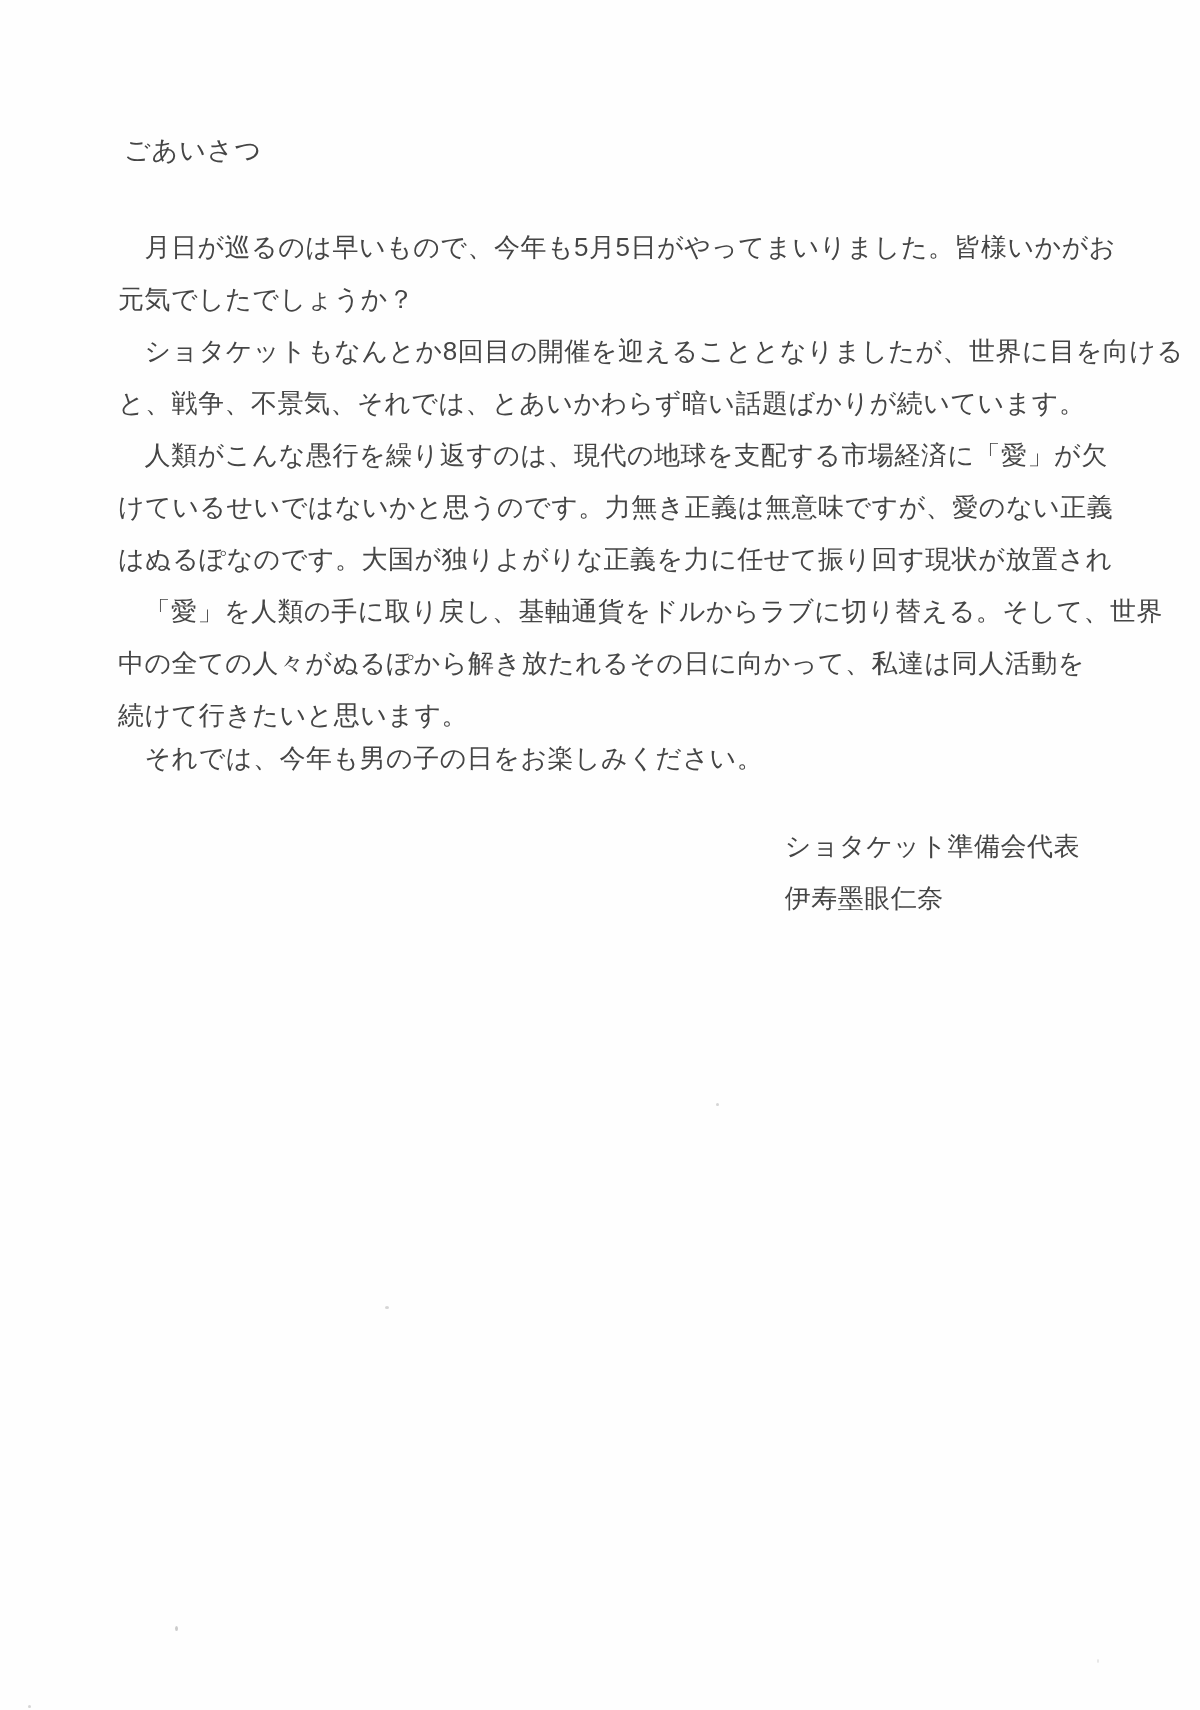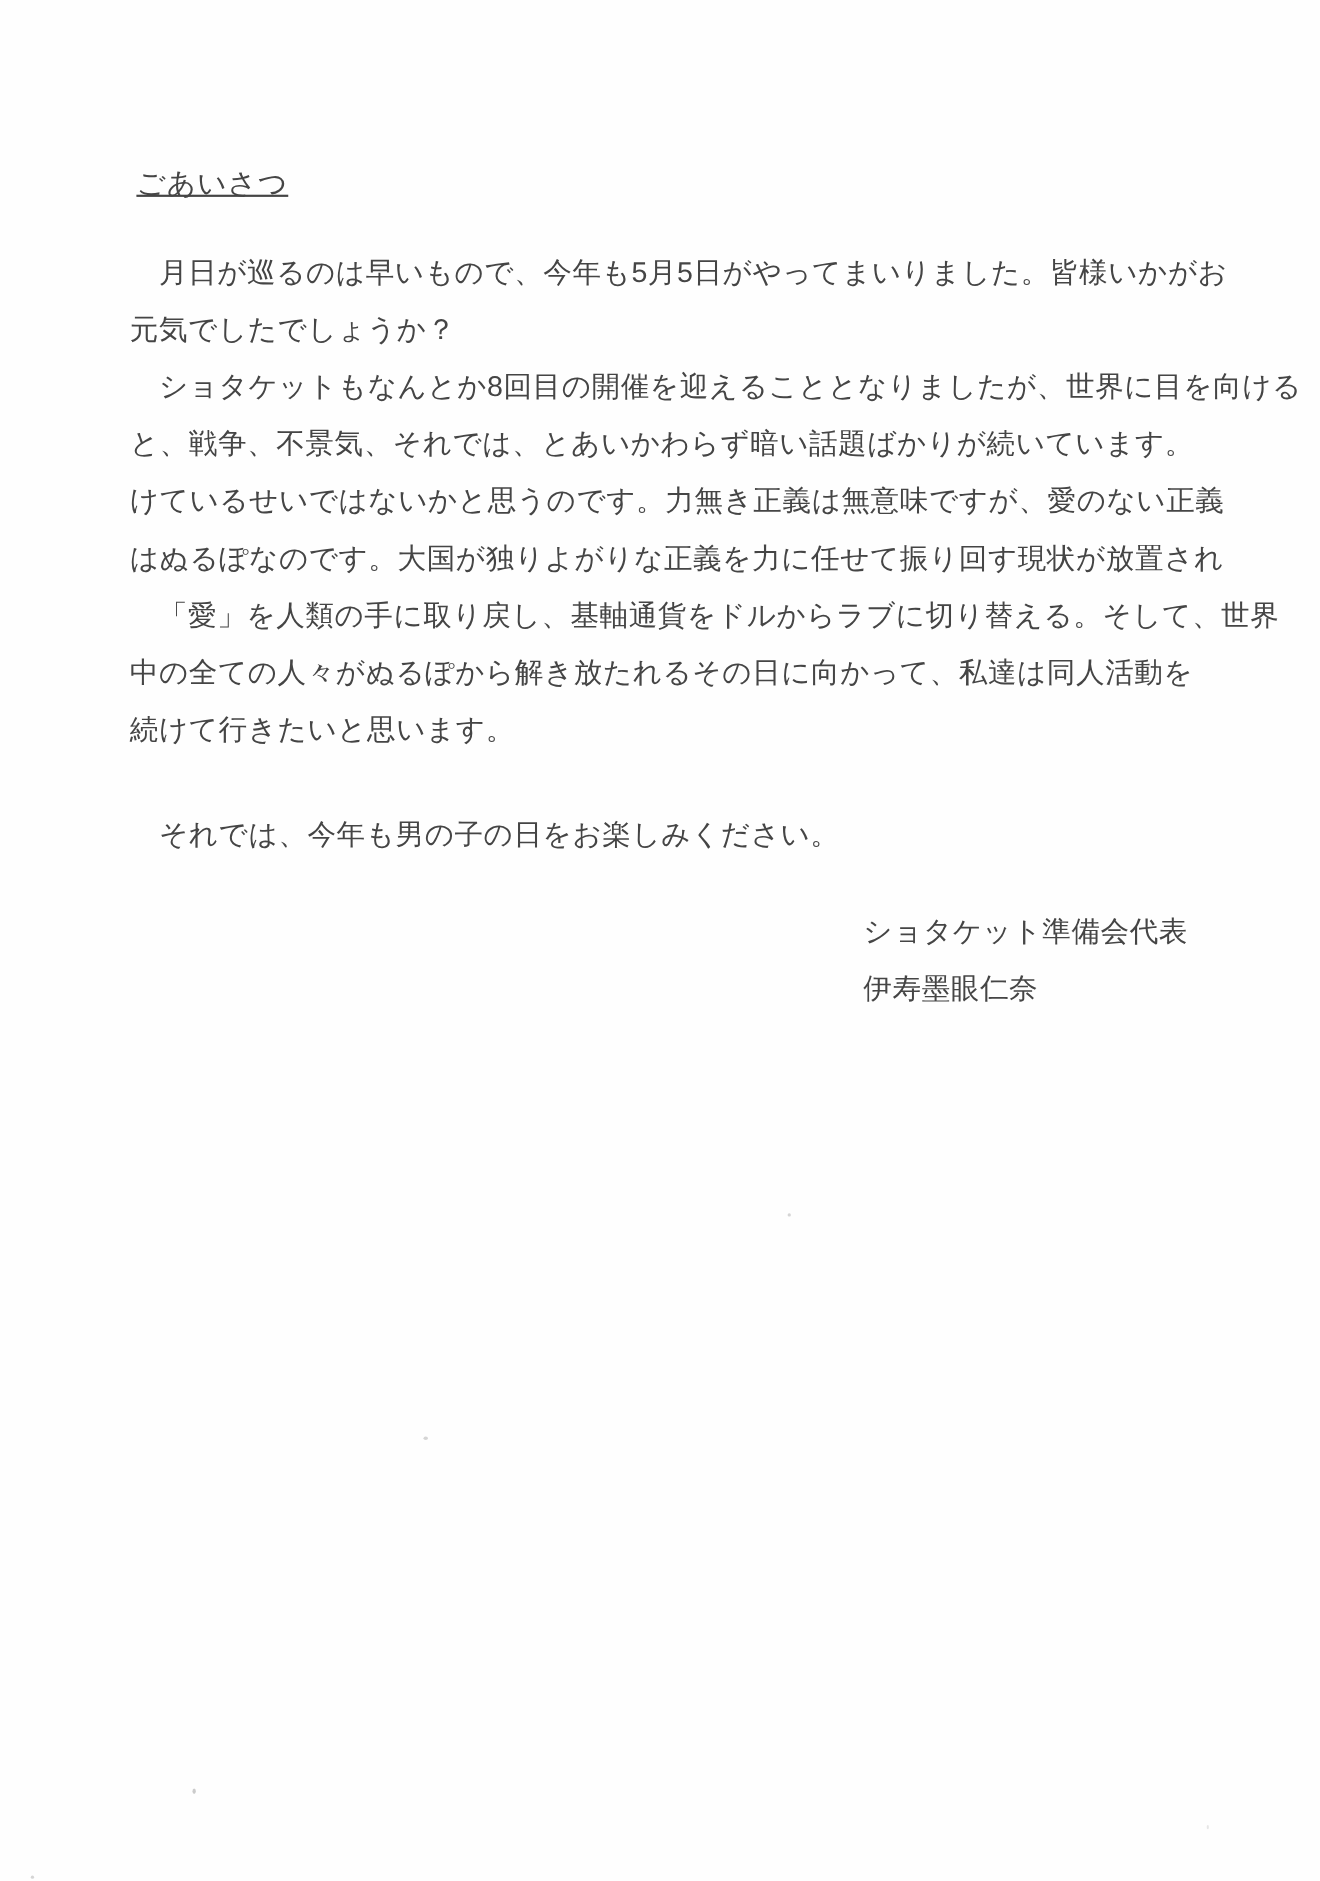--- a/index.html
+++ b/index.html
@@ -17,28 +17,27 @@
   .paper {
     position: relative;
     width: 1200px;
     height: 1710px;
     background: var(--paper-color);
     color: var(--text-color);
   }
   .title {
     position: absolute;
     left: 124px;
-    top: 146px;
+    top: 130px;
     font-size: 26px;
     font-weight: 400;
     line-height: 40px;
     letter-spacing: 1px;
     white-space: pre;
     color: var(--text-color);
-    text-decoration: underline;
   }
   .body-block {
     position: absolute;
     left: 118px;
     top: 215px;
     width: 980px;
   }
   .line {
     font-size: 26px;
     line-height: 40px;
@@ -78,20 +77,21 @@
 
 <div class="paper">
 
   <h1 class="title">ごあいさつ</h1>
 
   <div class="body-block">
     <div class="line">　月日が巡るのは早いもので、今年も5月5日がやってまいりました。皆様いかがお</div>
     <div class="line">元気でしたでしょうか？</div>
     <div class="line">　ショタケットもなんとか8回目の開催を迎えることとなりましたが、世界に目を向ける</div>
     <div class="line">と、戦争、不景気、それでは、とあいかわらず暗い話題ばかりが続いています。</div>
+    <div class="line">　人類がこんな愚行を繰り返すのは、現代の地球を支配する市場経済に「愛」が欠</div>
     <div class="line">けているせいではないかと思うのです。力無き正義は無意味ですが、愛のない正義</div>
     <div class="line">はぬるぽなのです。大国が独りよがりな正義を力に任せて振り回す現状が放置され</div>
     <div class="line">　「愛」を人類の手に取り戻し、基軸通貨をドルからラブに切り替える。そして、世界</div>
     <div class="line">中の全ての人々がぬるぽから解き放たれるその日に向かって、私達は同人活動を</div>
     <div class="line">続けて行きたいと思います。</div>
   </div>
 
   <div class="closing line">　それでは、今年も男の子の日をお楽しみください。</div>
 
   <div class="signature">

